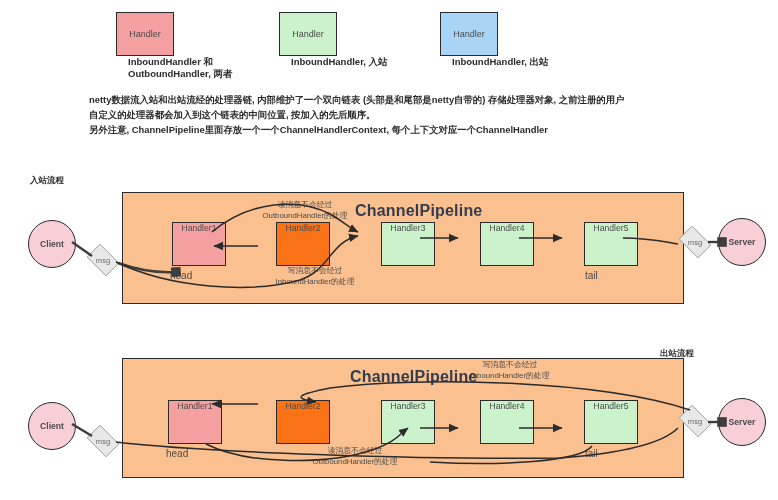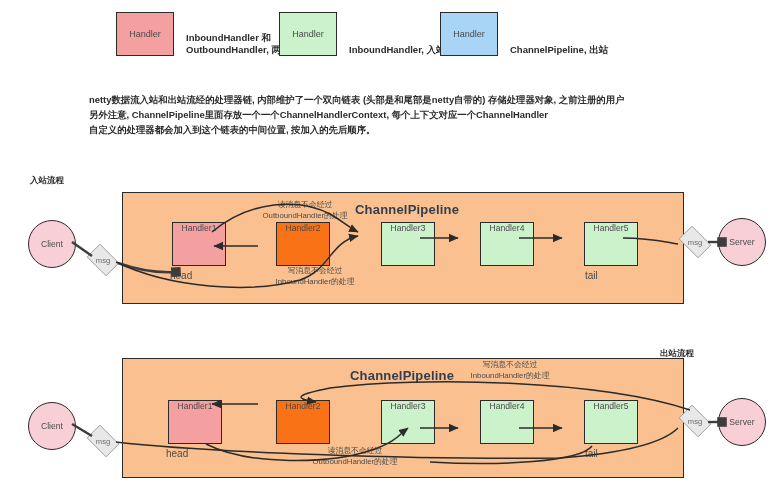--- a/index.html
+++ b/index.html
@@ -6,21 +6,21 @@
   html,body{margin:0;padding:0;background:#ffffff;}
   body{
     width:778px;height:500px;position:relative;overflow:hidden;
     font-family:"Liberation Sans","DejaVu Sans",sans-serif;
     color:#1f1f1f;
   }
   .canvas{position:absolute;inset:0;}
 
   
   .legend{position:absolute;left:0;top:0;width:778px;height:70px;}
-  .legend-item{position:absolute;display:flex;align-items:flex-end;}
+  .legend-item{position:absolute;display:flex;align-items:flex-start;flex-direction:column;}
   .legend-box{
     width:58px;height:44px;border:1.6px solid #2b2b2b;
     display:flex;align-items:center;justify-content:center;
     font-size:9px;color:#4a4a4a;box-sizing:border-box;
   }
   .legend-label{
     margin-left:12px;font-size:9.5px;font-weight:bold;color:#2b2b2b;
     line-height:1.25;white-space:pre-line;
   }
 
@@ -30,42 +30,42 @@
     font-size:9.4px;line-height:1.62;color:#2b2b2b;font-weight:bold;
   }
   .para div{white-space:pre-wrap;margin-left:27px;}
 
   
   .diagram{position:absolute;left:0;width:632px;}
   .pipe-bg{
     position:absolute;background:#fac08f;border:1.4px solid #2b2b2b;
   }
   .pipe-title{
-    position:absolute;font-size:13px;font-weight:bold;color:#333d4f;
+    position:absolute;font-size:16px;font-weight:bold;color:#333d4f;
     letter-spacing:.2px;white-space:nowrap;
   }
   .outer-label{
     position:absolute;font-size:8.5px;font-weight:bold;color:#2b2b2b;
     white-space:nowrap;
   }
 
   .node{
     position:absolute;width:54px;height:44px;box-sizing:border-box;
     border:1.4px solid #2b2b2b;display:flex;align-items:flex-start;justify-content:center;
     font-size:8.6px;color:#4a4a4a;margin-left:16px;
   }
   .n-red{background:#f5a0a0;}
   .n-blue{background:#f97316;}
   .n-green{background:#ccf2cc;}
 
   .endcap{
     position:absolute;width:48px;height:48px;border-radius:50%;
     background:#f9cfd7;border:1.6px solid #2b2b2b;
     display:flex;align-items:center;justify-content:center;
-    font-size:8.6px;color:#4a4a4a;box-sizing:border-box;
+    font-size:8.6px;color:#4a4a4a;box-sizing:border-box;font-weight:bold;
   }
   .msg{
     position:absolute;width:38px;height:26px;
     display:flex;align-items:center;justify-content:center;
     font-size:7.6px;color:#6b6b6b;
   }
   .msg .dia{
     position:absolute;inset:0;background:#e8e8e8;border:1.2px solid #8a8a8a;
     transform:rotate(45deg) scale(.72);
   }
@@ -99,28 +99,28 @@
       <div class="legend-box" style="background:#ccf2cc;">
         <span>Handler</span>
       </div>
       <div class="legend-label">InboundHandler, 入站</div>
     </div>
 
     <div class="legend-item" style="left:440px;top:12px;">
       <div class="legend-box" style="background:#a8d4f5;">
         <span>Handler</span>
       </div>
-      <div class="legend-label">ChannelPipeline, 出站</div>
+      <div class="legend-label">InboundHandler, 出站</div>
     </div>
   </div>
 
   <div class="para">
     <div>netty数据流入站和出站流经的处理器链, 内部维护了一个双向链表 (头部是和尾部是netty自带的) 存储处理器对象, 之前注册的用户</div>
+    <div>自定义的处理器都会加入到这个链表的中间位置, 按加入的先后顺序。</div>
     <div>另外注意, ChannelPipeline里面存放一个一个ChannelHandlerContext, 每个上下文对应一个ChannelHandler</div>
-    <div>自定义的处理器都会加入到这个链表的中间位置, 按加入的先后顺序。</div>
   </div>
 
   <div class="diagram" style="top:170px;height:140px;">
 
     <div class="outer-label" style="left:30px;top:5px;">入站流程</div>
 
     <div class="pipe-bg" style="left:122px;top:22px;width:560px;height:110px;"></div>
 
     <div class="pipe-title" style="left:355px;top:32px;">ChannelPipeline</div>
 

